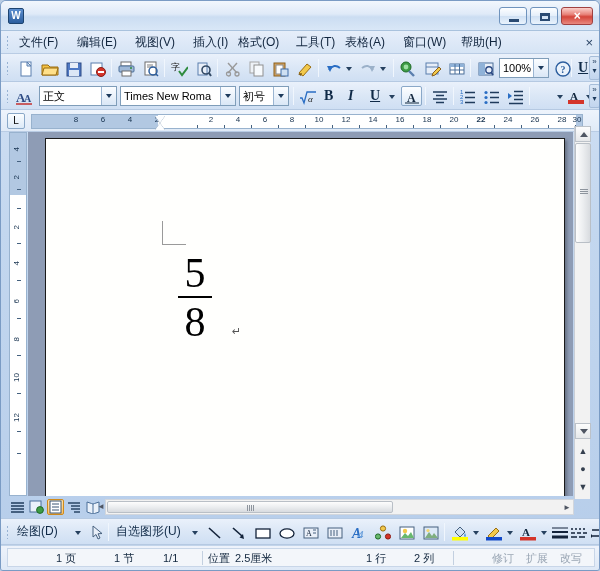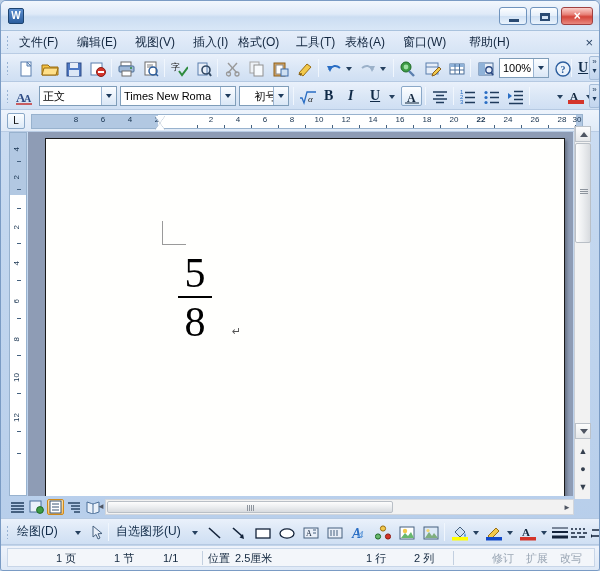--- a/index.html
+++ b/index.html
@@ -353,21 +353,21 @@
   <div id="menubar">
     <div class="grip" style="left:5px;top:4px;"></div>
     <div class="menu-item" style="left:14px;">文件(F)</div>
     <div class="menu-item" style="left:72px;">编辑(E)</div>
     <div class="menu-item" style="left:130px;">视图(V)</div>
     <div class="menu-item" style="left:188px;">插入(I)</div>
     <div class="menu-item" style="left:233px;">格式(O)</div>
     <div class="menu-item" style="left:291px;">工具(T)</div>
     <div class="menu-item" style="left:340px;">表格(A)</div>
     <div class="menu-item" style="left:398px;">窗口(W)</div>
-    <div class="menu-item" style="left:456px;margin-left:8px;">帮助(H)</div>
+    <div class="menu-item" style="left:456px;">帮助(H)</div>
     <div id="menu-close-doc">×</div>
   </div>
 
   <div class="toolbar" id="toolbar-standard">
     <div class="grip" style="left:5px;top:7px;"></div>
 
     <div class="tb-ico" style="left:14px;">
       <svg width="16" height="16">
           <rect x="3" y="1" width="10" height="14" fill="#fff" stroke="#5a7fae"></rect>
           <path d="M9 1 L13 5 L9 5 Z" fill="#cfe0f2" stroke="#5a7fae"></path>
@@ -549,21 +549,21 @@
     <div class="tb-combo" style="left:119px;width:116px;">
       <span>Times New Roma</span>
       <span class="combo-btn"></span>
     </div>
 
     <div class="tb-combo" style="left:38px;width:78px;">
       <span>正文</span>
       <span class="combo-btn"></span>
     </div>
 
-    <div class="tb-combo" style="left:238px;width:50px;text-align:center;">
+    <div class="tb-combo" style="left:238px;width:50px;">
       <span>初号</span>
       <span class="combo-btn"></span>
     </div>
     <div class="tb-sep" style="left:292px;"></div>
 
     <div class="tb-ico" style="left:296px;">
       <svg width="18" height="16">
           <path d="M1 9 l2 0 l2 5 l3 -11 l9 0" fill="none" stroke="#2a6ec4" stroke-width="1.3"></path>
           <text x="9" y="13" font-size="9" font-style="italic" fill="#1b1b1b" font-family="serif">α</text>
         </svg>

